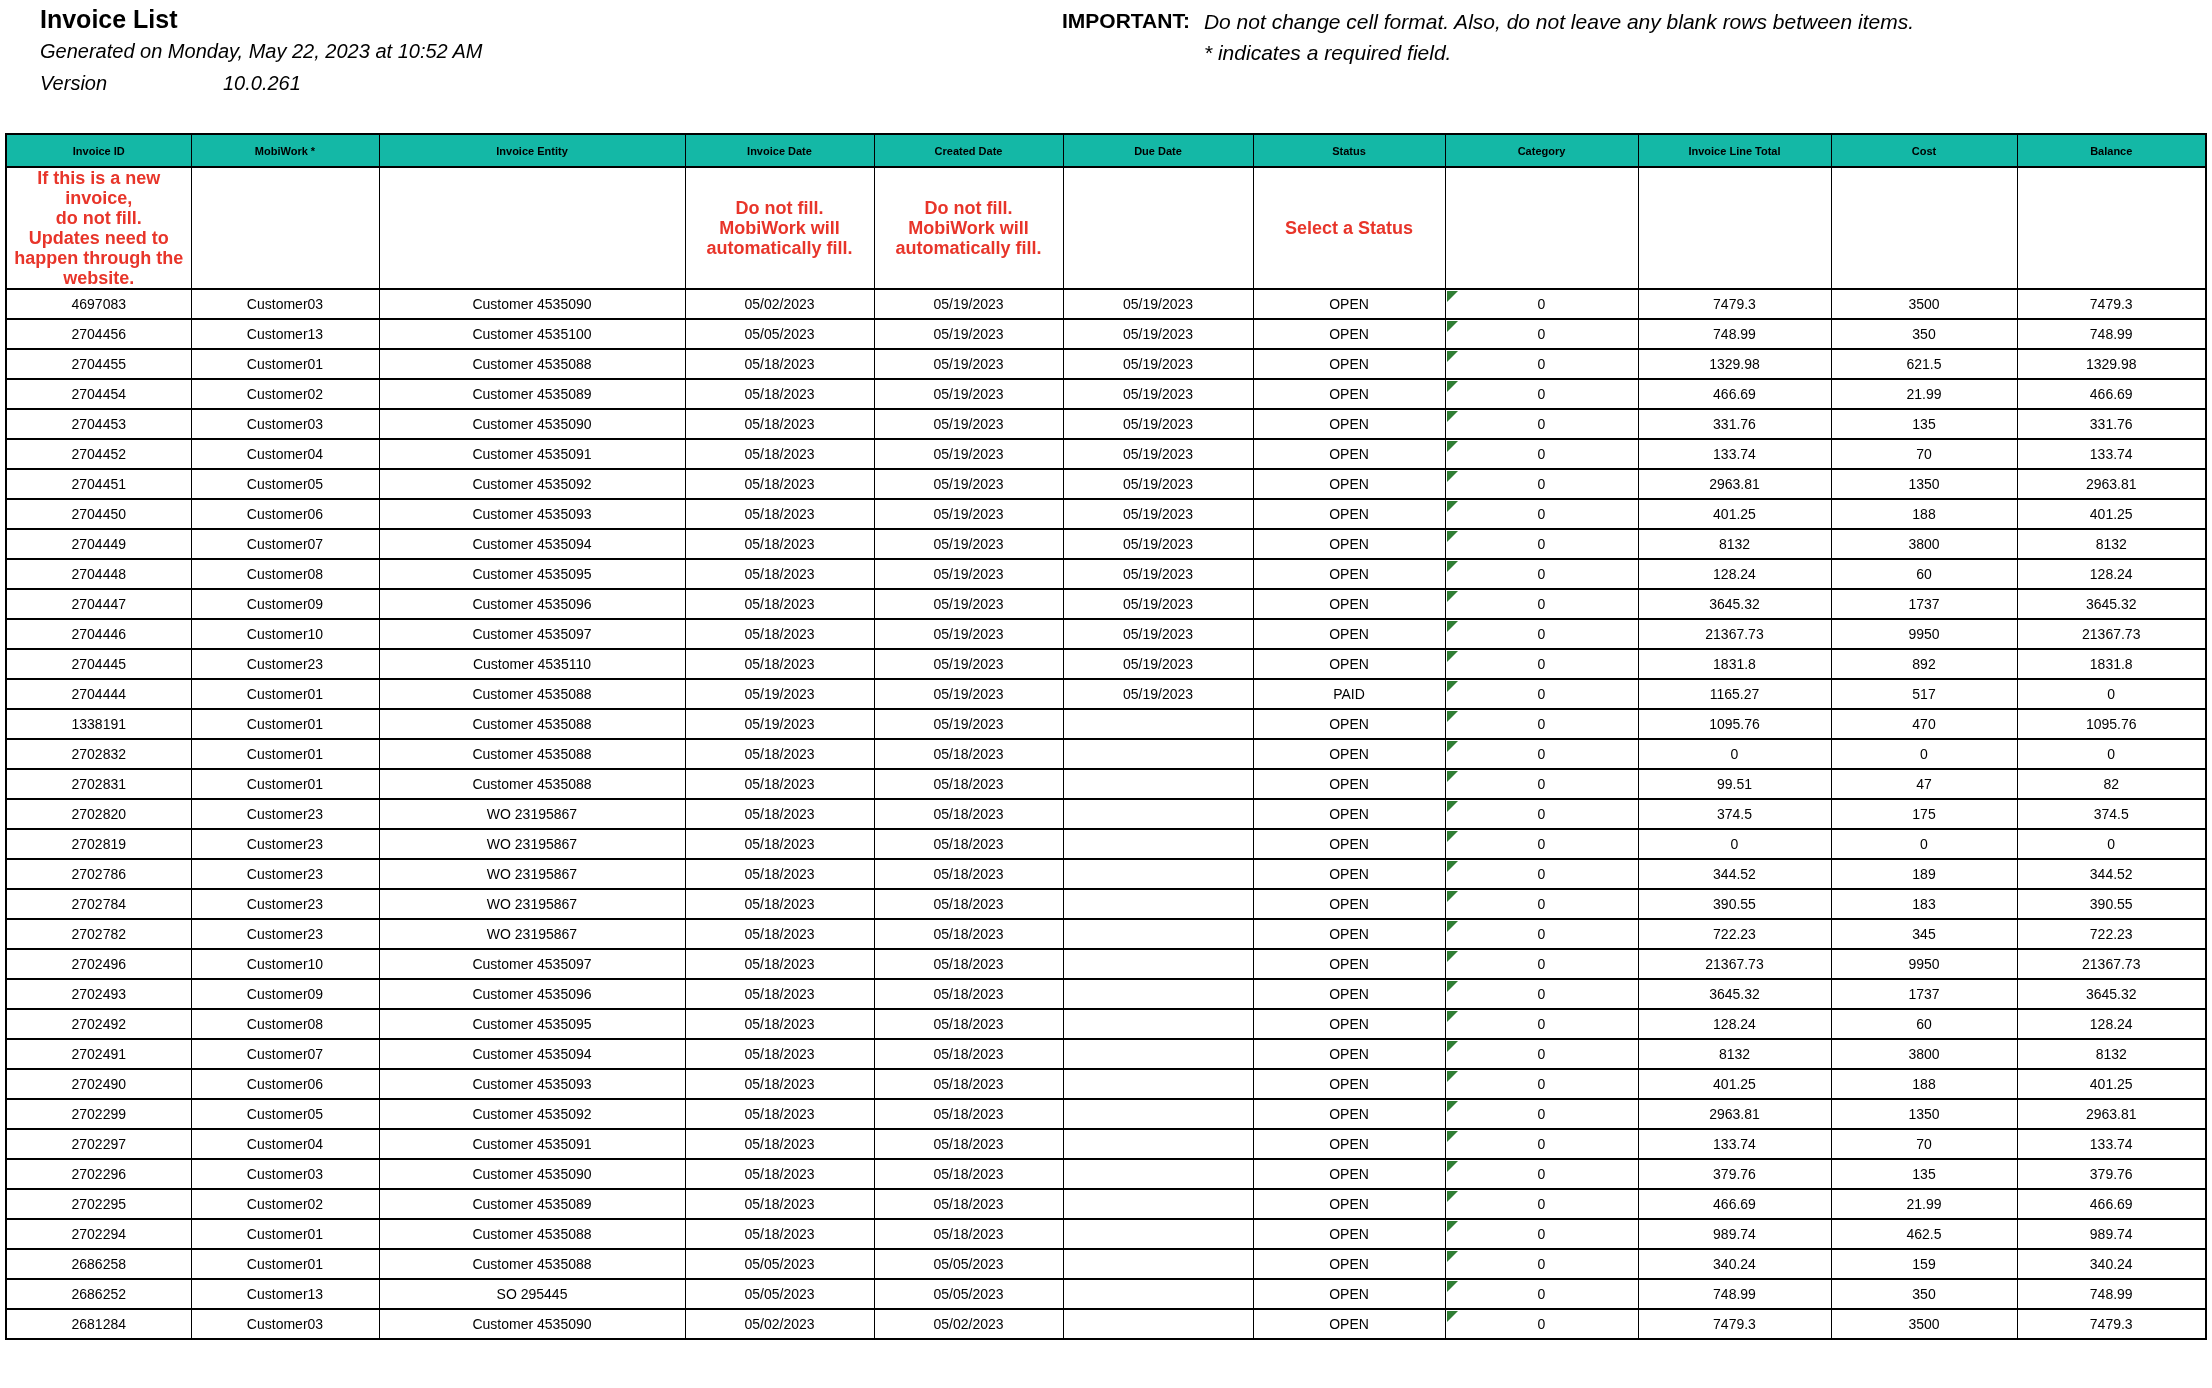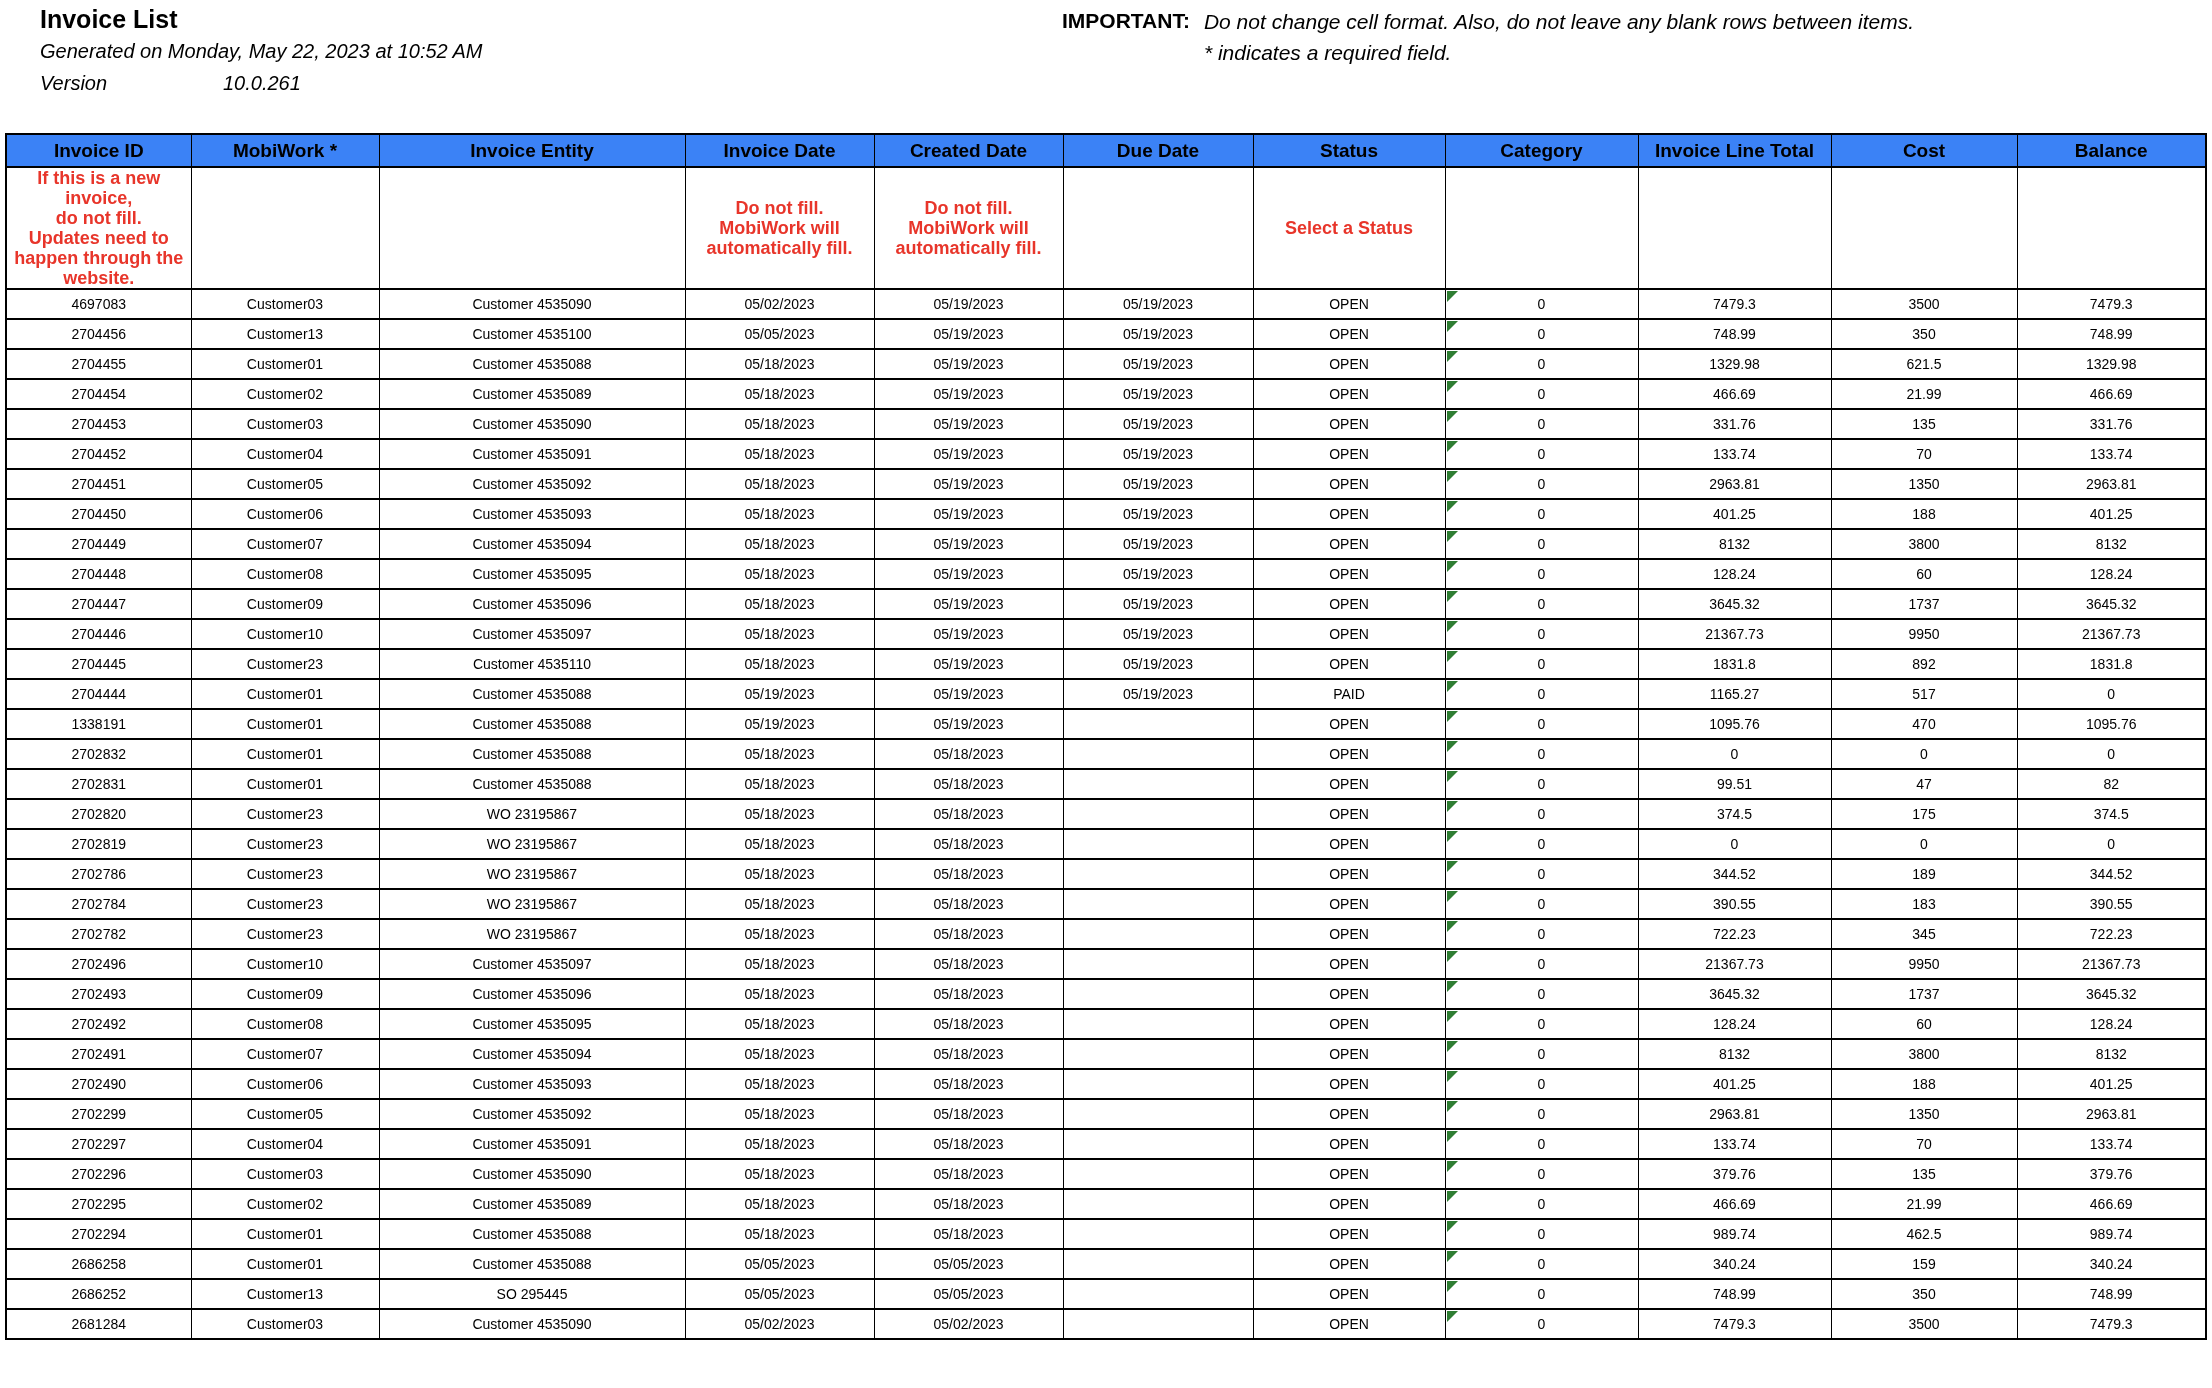--- a/index.html
+++ b/index.html
@@ -83,23 +83,23 @@
     border: 1px solid #000;
     border-top-width: 2px;
     border-bottom-width: 2px;
     text-align: center;
     vertical-align: middle;
     padding: 0 3px;
     overflow: hidden;
   }
   thead th {
     height: 31px;
-    font-size: 19px;
+    font-size: 11px;
     font-weight: bold;
-    background: #3b82f6;
+    background: #14b8a6;
     box-shadow: 0 4px 0 var(--separator-gray, #ababab);
   }
   tr.instructions-row td {
     height: 112px;
     color: var(--instr-red, #e8352a);
     font-weight: bold;
     font-size: 18px;
     line-height: 20px;
     white-space: pre-line;
   }

